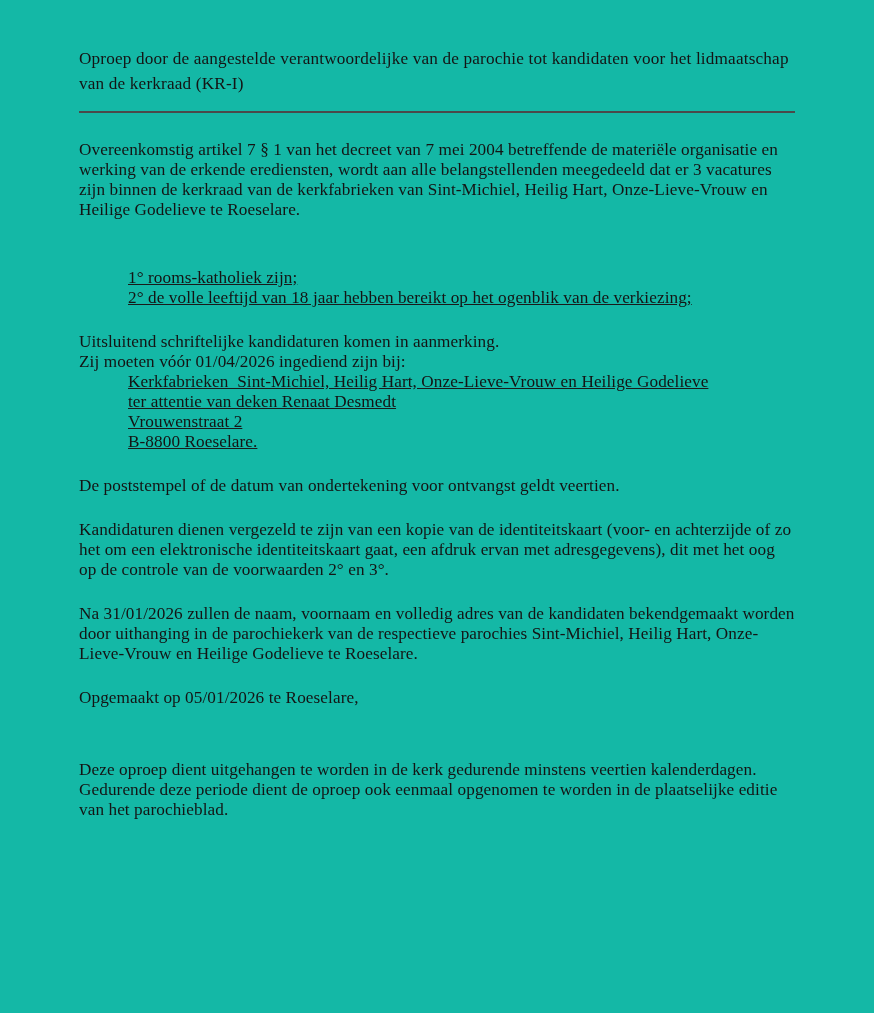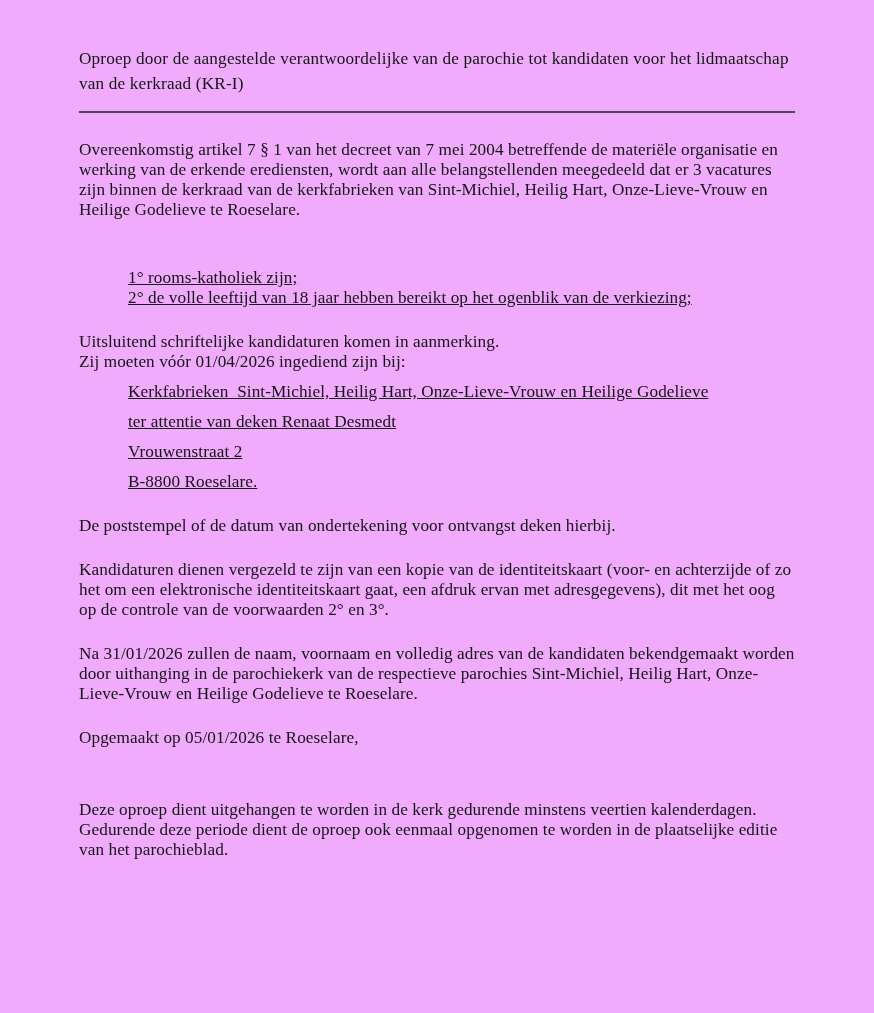--- a/index.html
+++ b/index.html
@@ -5,21 +5,21 @@
 <style>
   html, body {
     margin: 0;
     padding: 0;
     background: #ffffff;
   }
   .page {
     position: relative;
     width: 874px;
     height: 1013px;
-    background: #f0abfc;
+    background: #14b8a6;
     overflow: hidden;
     font-family: "Liberation Serif", "DejaVu Serif", serif;
     color: #1a1a1a;
     box-sizing: border-box;
   }
   .content {
     position: absolute;
     left: 79px;
     top: 46px;
     width: 716px;
@@ -48,21 +48,20 @@
   }
   .gap-md { height: 24px; }
   .gap-xl { height: 52px; }
   .indent-block {
     margin-left: 49px;
     text-decoration: underline;
   }
   .nowrap-line {
     display: block;
     white-space: pre;
-    margin-top: 10px;
   }
   .spacer-after-rule { height: 27px; }
 </style>
 </head>
 <body>
 
 <div class="page">
   <div class="content">
 
     <div class="doc-title">
@@ -93,21 +92,21 @@
 
     <div class="indent-block">
       <p class="para nowrap-line">Kerkfabrieken  Sint-Michiel, Heilig Hart, Onze-Lieve-Vrouw en Heilige Godelieve</p>
       <p class="para nowrap-line">ter attentie van deken Renaat Desmedt</p>
       <p class="para nowrap-line">Vrouwenstraat 2</p>
       <p class="para nowrap-line">B-8800 Roeselare.</p>
     </div>
 
     <div class="gap-md"></div>
 
-    <p class="para">De poststempel of de datum van ondertekening voor ontvangst deken hierbij.</p>
+    <p class="para">De poststempel of de datum van ondertekening voor ontvangst geldt veertien.</p>
 
     <div class="gap-md"></div>
 
     <p class="para">Kandidaturen dienen vergezeld te zijn van een kopie van de identiteitskaart (voor- en achterzijde of zo het om een elektronische identiteitskaart gaat, een afdruk ervan met adresgegevens), dit met het oog op de controle van de voorwaarden 2° en 3°.</p>
 
     <div class="gap-md"></div>
 
     <p class="para">Na 31/01/2026 zullen de naam, voornaam en volledig adres van de kandidaten bekendgemaakt worden door uithanging in de parochiekerk van de respectieve parochies Sint-Michiel, Heilig Hart, Onze-Lieve-Vrouw en Heilige Godelieve te Roeselare.</p>
 
     <div class="gap-md"></div>

